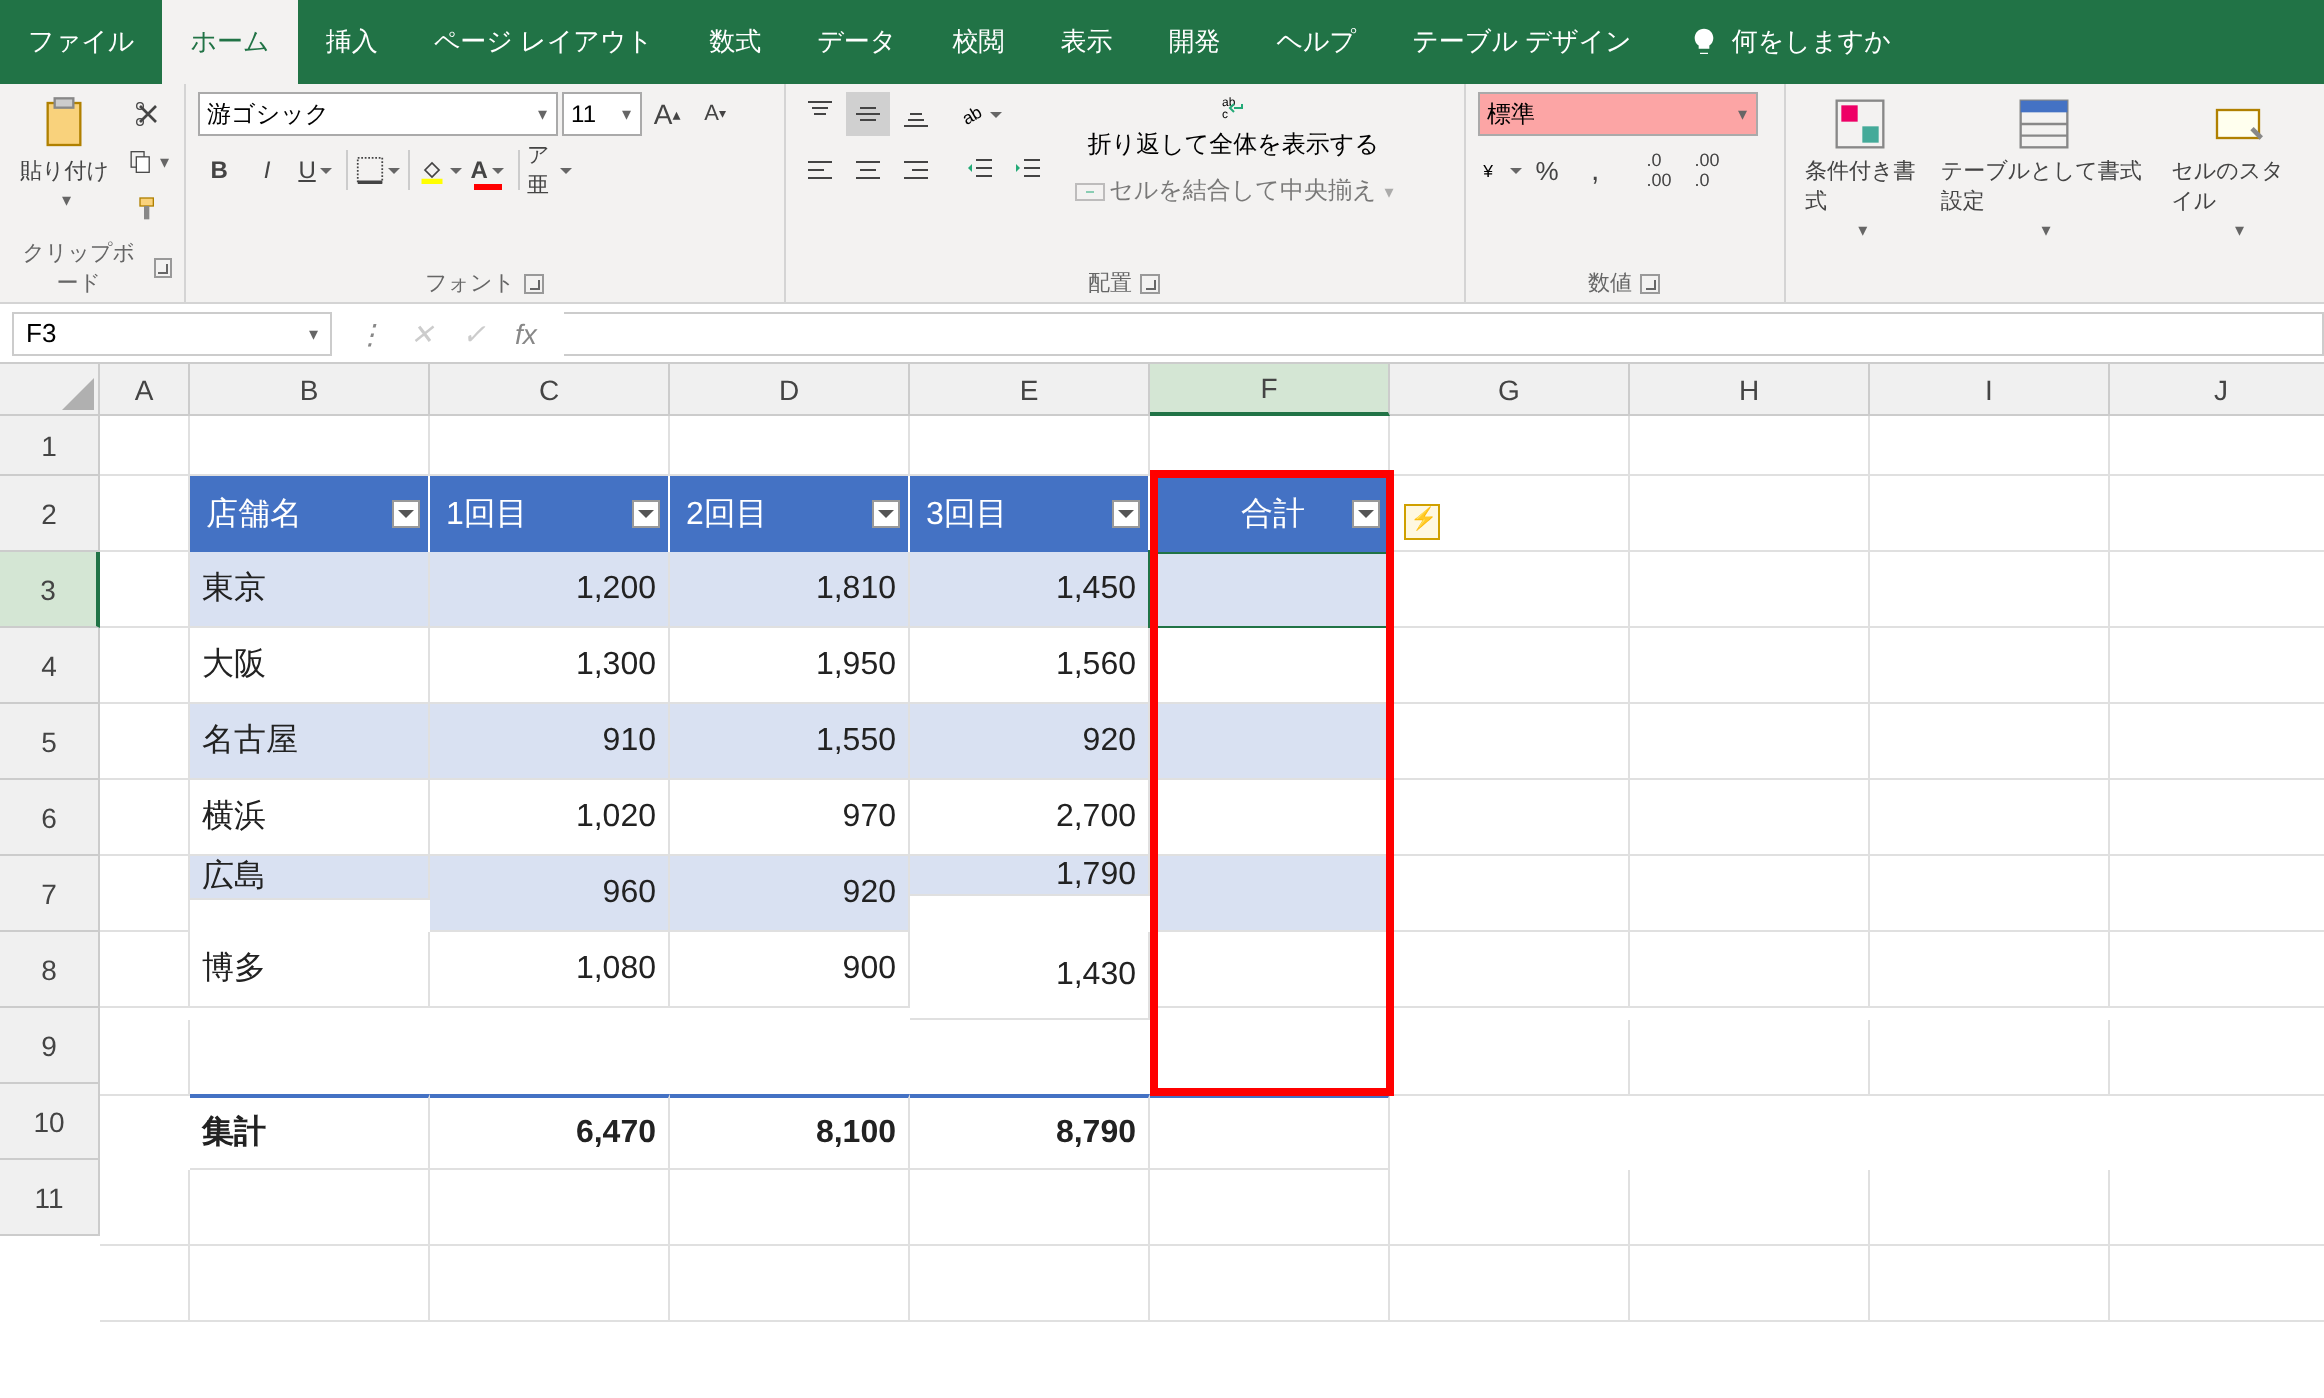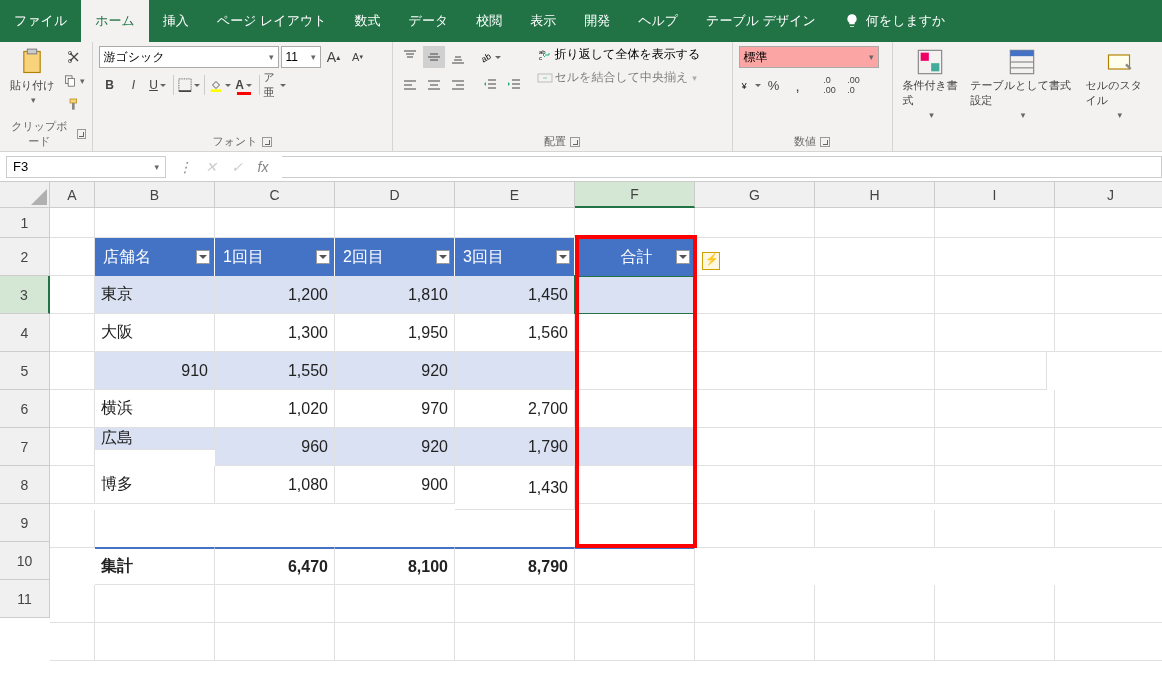--- a/index.html
+++ b/index.html
@@ -255,21 +255,21 @@
               <svg viewBox="0 0 16 16">
                 <line x1="6" y1="3" x2="14" y2="3" stroke="#444"></line>
                 <line x1="6" y1="7" x2="14" y2="7" stroke="#444"></line>
                 <line x1="6" y1="11" x2="14" y2="11" stroke="#444"></line>
                 <path d="M2 5l2 2-2 2z" fill="#2a7"></path>
               </svg>
             </div>
         </div>
       </div>
       <div style="display:flex;flex-direction:column;gap:6px;margin-left:8px;">
-        <div class="small-row" style="cursor:pointer;">
+        <div class="small-row" style="cursor:pointer;flex-direction:column;">
           <svg width="16" height="16" viewBox="0 0 16 16">
               <text x="2" y="7" font-size="6">ab</text>
               <text x="2" y="13" font-size="6">c</text>
               <path d="M12 6v2h-4" fill="none" stroke="#2a7"></path>
               <path d="M8 6l-2 2 2 2" fill="none" stroke="#2a7"></path>
             </svg>
           <span style="font-size:12px;">折り返して全体を表示する</span>
         </div>
         <div class="small-row" style="cursor:pointer;opacity:0.5;">
           <svg width="16" height="16" viewBox="0 0 16 16">
@@ -446,20 +446,21 @@
         <div class="cell right " style="width: 120px; height: 38px;">1,950</div>
         <div class="cell right " style="width: 120px; height: 38px;">1,560</div>
         <div class="cell right " style="width: 120px; height: 38px;"></div>
         <div class="cell " style="width: 120px; height: 38px;"></div>
         <div class="cell " style="width: 120px; height: 38px;"></div>
         <div class="cell " style="width: 120px; height: 38px;"></div>
         <div class="cell " style="width: 112px; height: 38px;"></div>
       </div>
       <div class="row">
         <div class="cell " style="width: 45px; height: 38px;"></div>
+        <div class="cell band-odd" style="width: 120px; height: 38px;">名古屋</div>
         <div class="cell right band-odd" style="width: 120px; height: 38px;">910</div>
         <div class="cell right band-odd" style="width: 120px; height: 38px;">1,550</div>
         <div class="cell right band-odd" style="width: 120px; height: 38px;">920</div>
         <div class="cell right band-odd" style="width: 120px; height: 38px;"></div>
         <div class="cell " style="width: 120px; height: 38px;"></div>
         <div class="cell " style="width: 120px; height: 38px;"></div>
         <div class="cell " style="width: 120px; height: 38px;"></div>
         <div class="cell " style="width: 112px; height: 38px;"></div>
       </div>
       <div class="row">
@@ -472,21 +473,21 @@
         <div class="cell " style="width: 120px; height: 38px;"></div>
         <div class="cell " style="width: 120px; height: 38px;"></div>
         <div class="cell " style="width: 120px; height: 38px;"></div>
         <div class="cell " style="width: 112px; height: 38px;"></div>
       </div>
       <div class="row">
         <div class="cell " style="width: 45px; height: 38px;"></div>
         <div class="cell band-odd" style="width: 120px; height: 22px;">広島</div>
         <div class="cell right band-odd" style="width: 120px; height: 38px;">960</div>
         <div class="cell right band-odd" style="width: 120px; height: 38px;">920</div>
-        <div class="cell right band-odd" style="width: 120px; height: 38px;">1,790</div>
+        <div class="cell right band-odd" style="width: 120px; height: 20px;">1,790</div>
         <div class="cell right band-odd" style="width: 120px; height: 38px;"></div>
         <div class="cell " style="width: 120px; height: 38px;"></div>
         <div class="cell " style="width: 120px; height: 38px;"></div>
         <div class="cell " style="width: 120px; height: 38px;"></div>
         <div class="cell " style="width: 112px; height: 38px;"></div>
       </div>
       <div class="row">
         <div class="cell " style="width: 45px; height: 38px;"></div>
         <div class="cell " style="width: 120px; height: 38px;">博多</div>
         <div class="cell right " style="width: 120px; height: 38px;">1,080</div>

